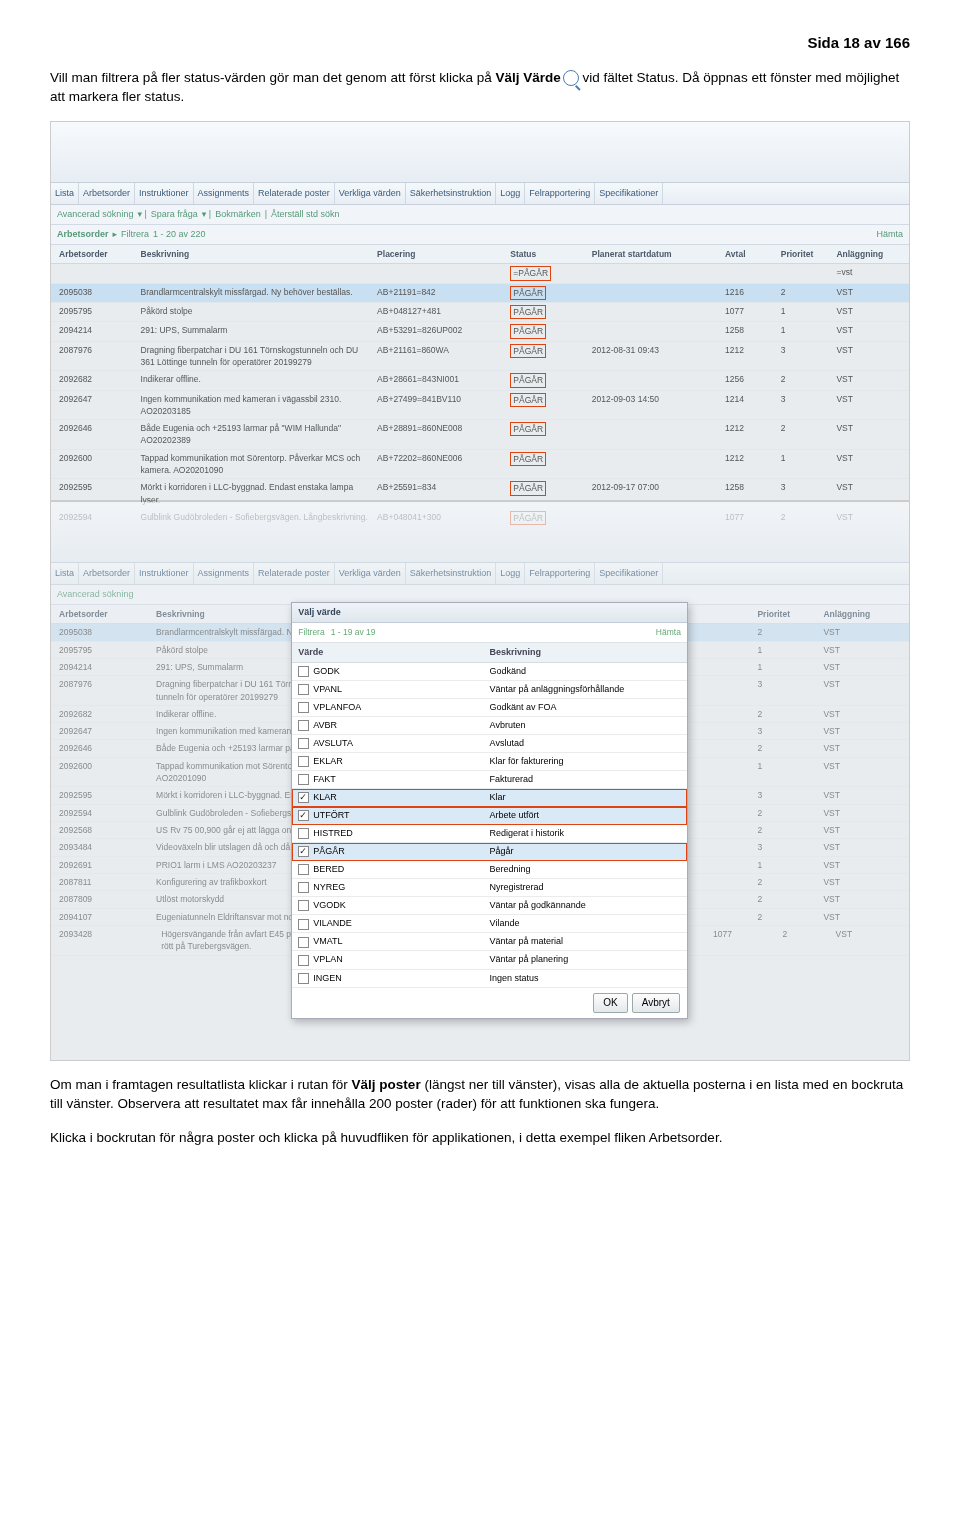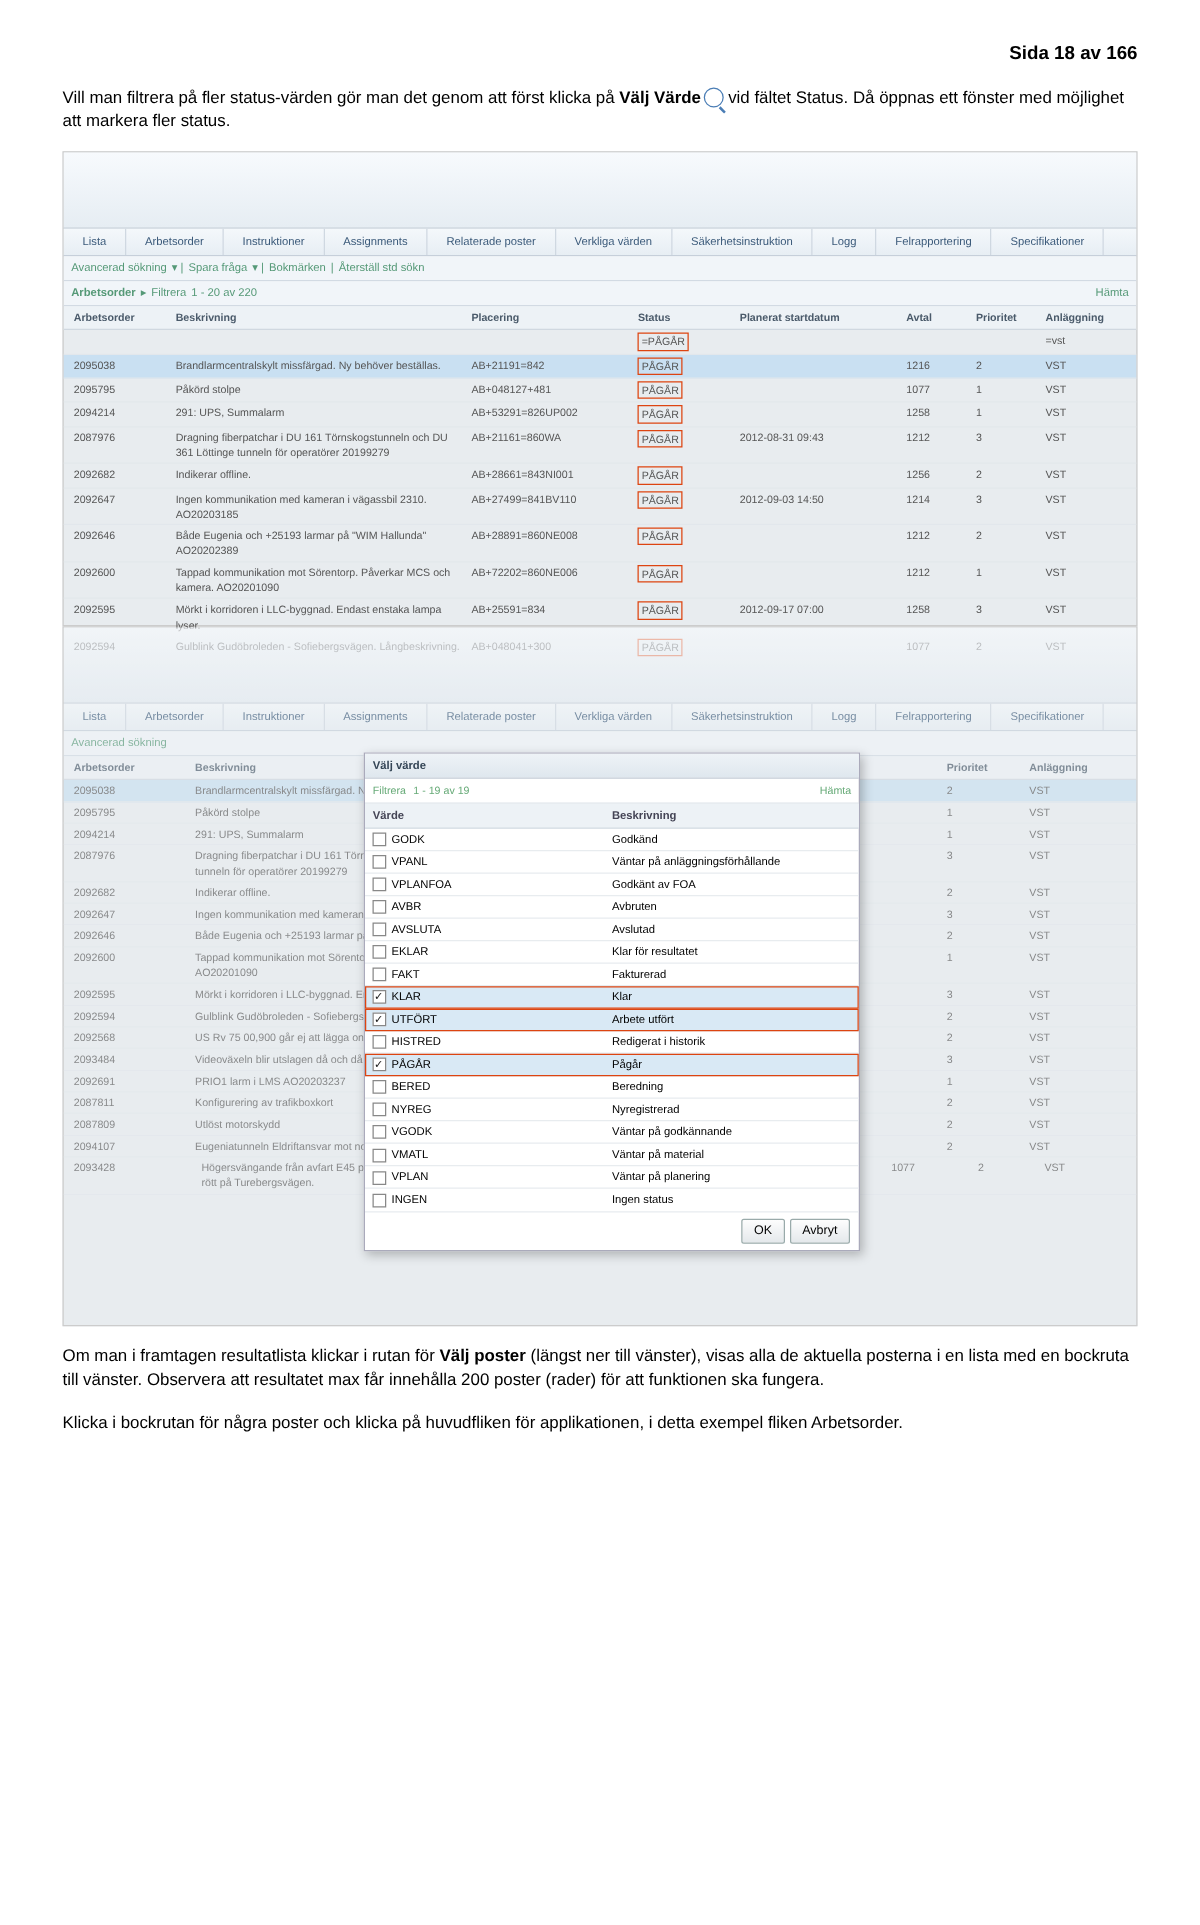--- a/index.html
+++ b/index.html
@@ -6,21 +6,21 @@
 .page{width:860px;margin:12px auto;padding:20px 30px}
 .top-label{text-align:right;font-weight:bold;font-size:15px;margin-bottom:8px}
 .mag{display:inline-block;width:14px;height:14px;border:1.5px solid #4a7db5;border-radius:50%;position:relative;vertical-align:middle;margin-left:2px}
 .mag::after{content:"";position:absolute;width:6px;height:1.5px;background:#4a7db5;transform:rotate(45deg);bottom:-3px;right:-3px}
 p.para{margin:14px 0}
 .img{width:100%;background:#e8ecef;border:1px solid #ccc;box-sizing:border-box}
 .img.browser{height:380px}
 .img.dialog{height:560px}
 .hdr{background:linear-gradient(#f7fafd,#e6edf3);height:60px;border-bottom:1px solid #c6cfda}
 .tabs{display:flex;background:linear-gradient(#f4f8fb,#e7eef4);border-bottom:1px solid #c6cfda;font-size:9px}
-.tab{padding:4px 15px;border-right:1px solid #cfd8e1;color:#3b5a7a}
+.tab{padding:4px 4px;border-right:1px solid #cfd8e1;color:#3b5a7a}
 .tbar{display:flex;align-items:center;gap:4px;padding:3px 6px;background:#f1f5f9;border-bottom:1px solid #d2dae3;font-size:9px;color:#597}
 .tbl{font-size:8.5px;color:#555}
 .th{display:flex;background:#edf2f6;border-bottom:1px solid #d0d8e0;padding:3px 6px;font-weight:bold;color:#4a5a6a}
 .th span,.tr span{flex:1;min-width:0;padding:0 2px}
 .th .c1,.tr .c1{flex:1.8}
 .tr{display:flex;padding:2px 6px;border-bottom:1px solid #e2e7ec}
 .tr.sel{background:#c9e0f2}
 .status{border:1.5px solid #d41;padding:1px 3px;display:inline-block;min-width:44px;text-align:center}
 .dialog-wrap{position:relative;height:100%}
 .back{position:absolute;inset:0;opacity:.65}
@@ -401,21 +401,21 @@
             <div class="mrow">
               <span><span class="cb"></span>AVBR</span>
               <span>Avbruten</span>
             </div>
             <div class="mrow">
               <span><span class="cb"></span>AVSLUTA</span>
               <span>Avslutad</span>
             </div>
             <div class="mrow">
               <span><span class="cb"></span>EKLAR</span>
-              <span>Klar för resultatet</span>
+              <span>Klar för fakturering</span>
             </div>
             <div class="mrow">
               <span><span class="cb"></span>FAKT</span>
               <span>Fakturerad</span>
             </div>
             <div class="mrow red">
               <span><span class="cb on"></span>KLAR</span>
               <span>Klar</span>
             </div>
             <div class="mrow red">
@@ -434,20 +434,24 @@
               <span><span class="cb"></span>BERED</span>
               <span>Beredning</span>
             </div>
             <div class="mrow">
               <span><span class="cb"></span>NYREG</span>
               <span>Nyregistrerad</span>
             </div>
             <div class="mrow">
               <span><span class="cb"></span>VGODK</span>
               <span>Väntar på godkännande</span>
+            </div>
+            <div class="mrow">
+              <span><span class="cb"></span>VILANDE</span>
+              <span>Vilande</span>
             </div>
             <div class="mrow">
               <span><span class="cb"></span>VMATL</span>
               <span>Väntar på material</span>
             </div>
             <div class="mrow">
               <span><span class="cb"></span>VPLAN</span>
               <span>Väntar på planering</span>
             </div>
             <div class="mrow">

